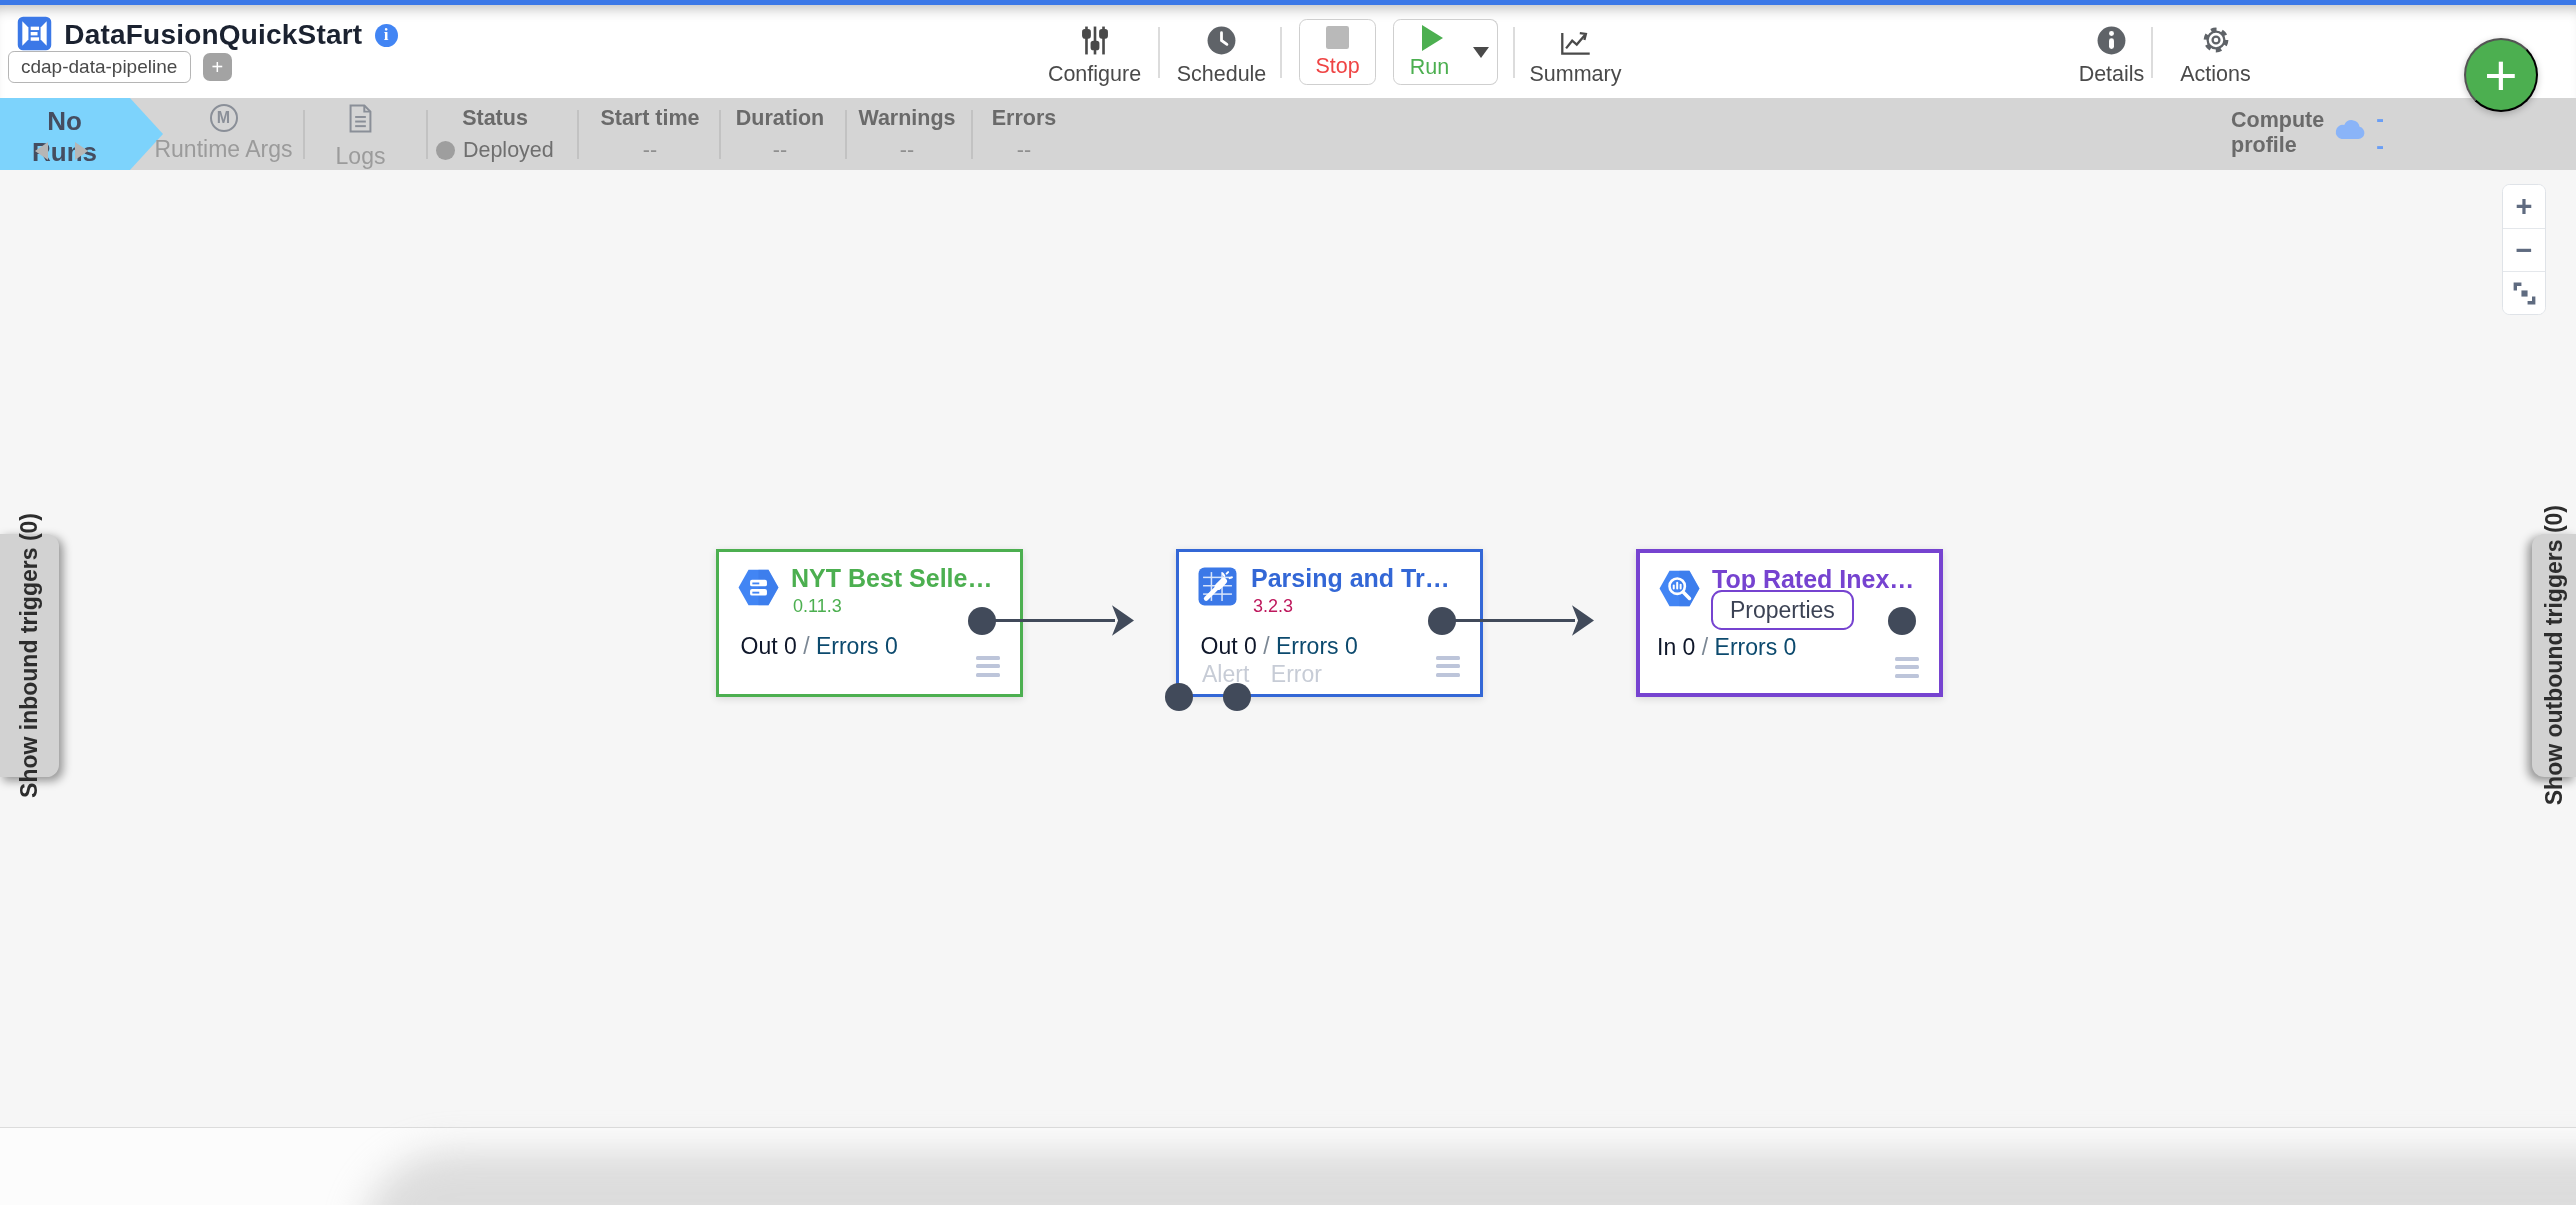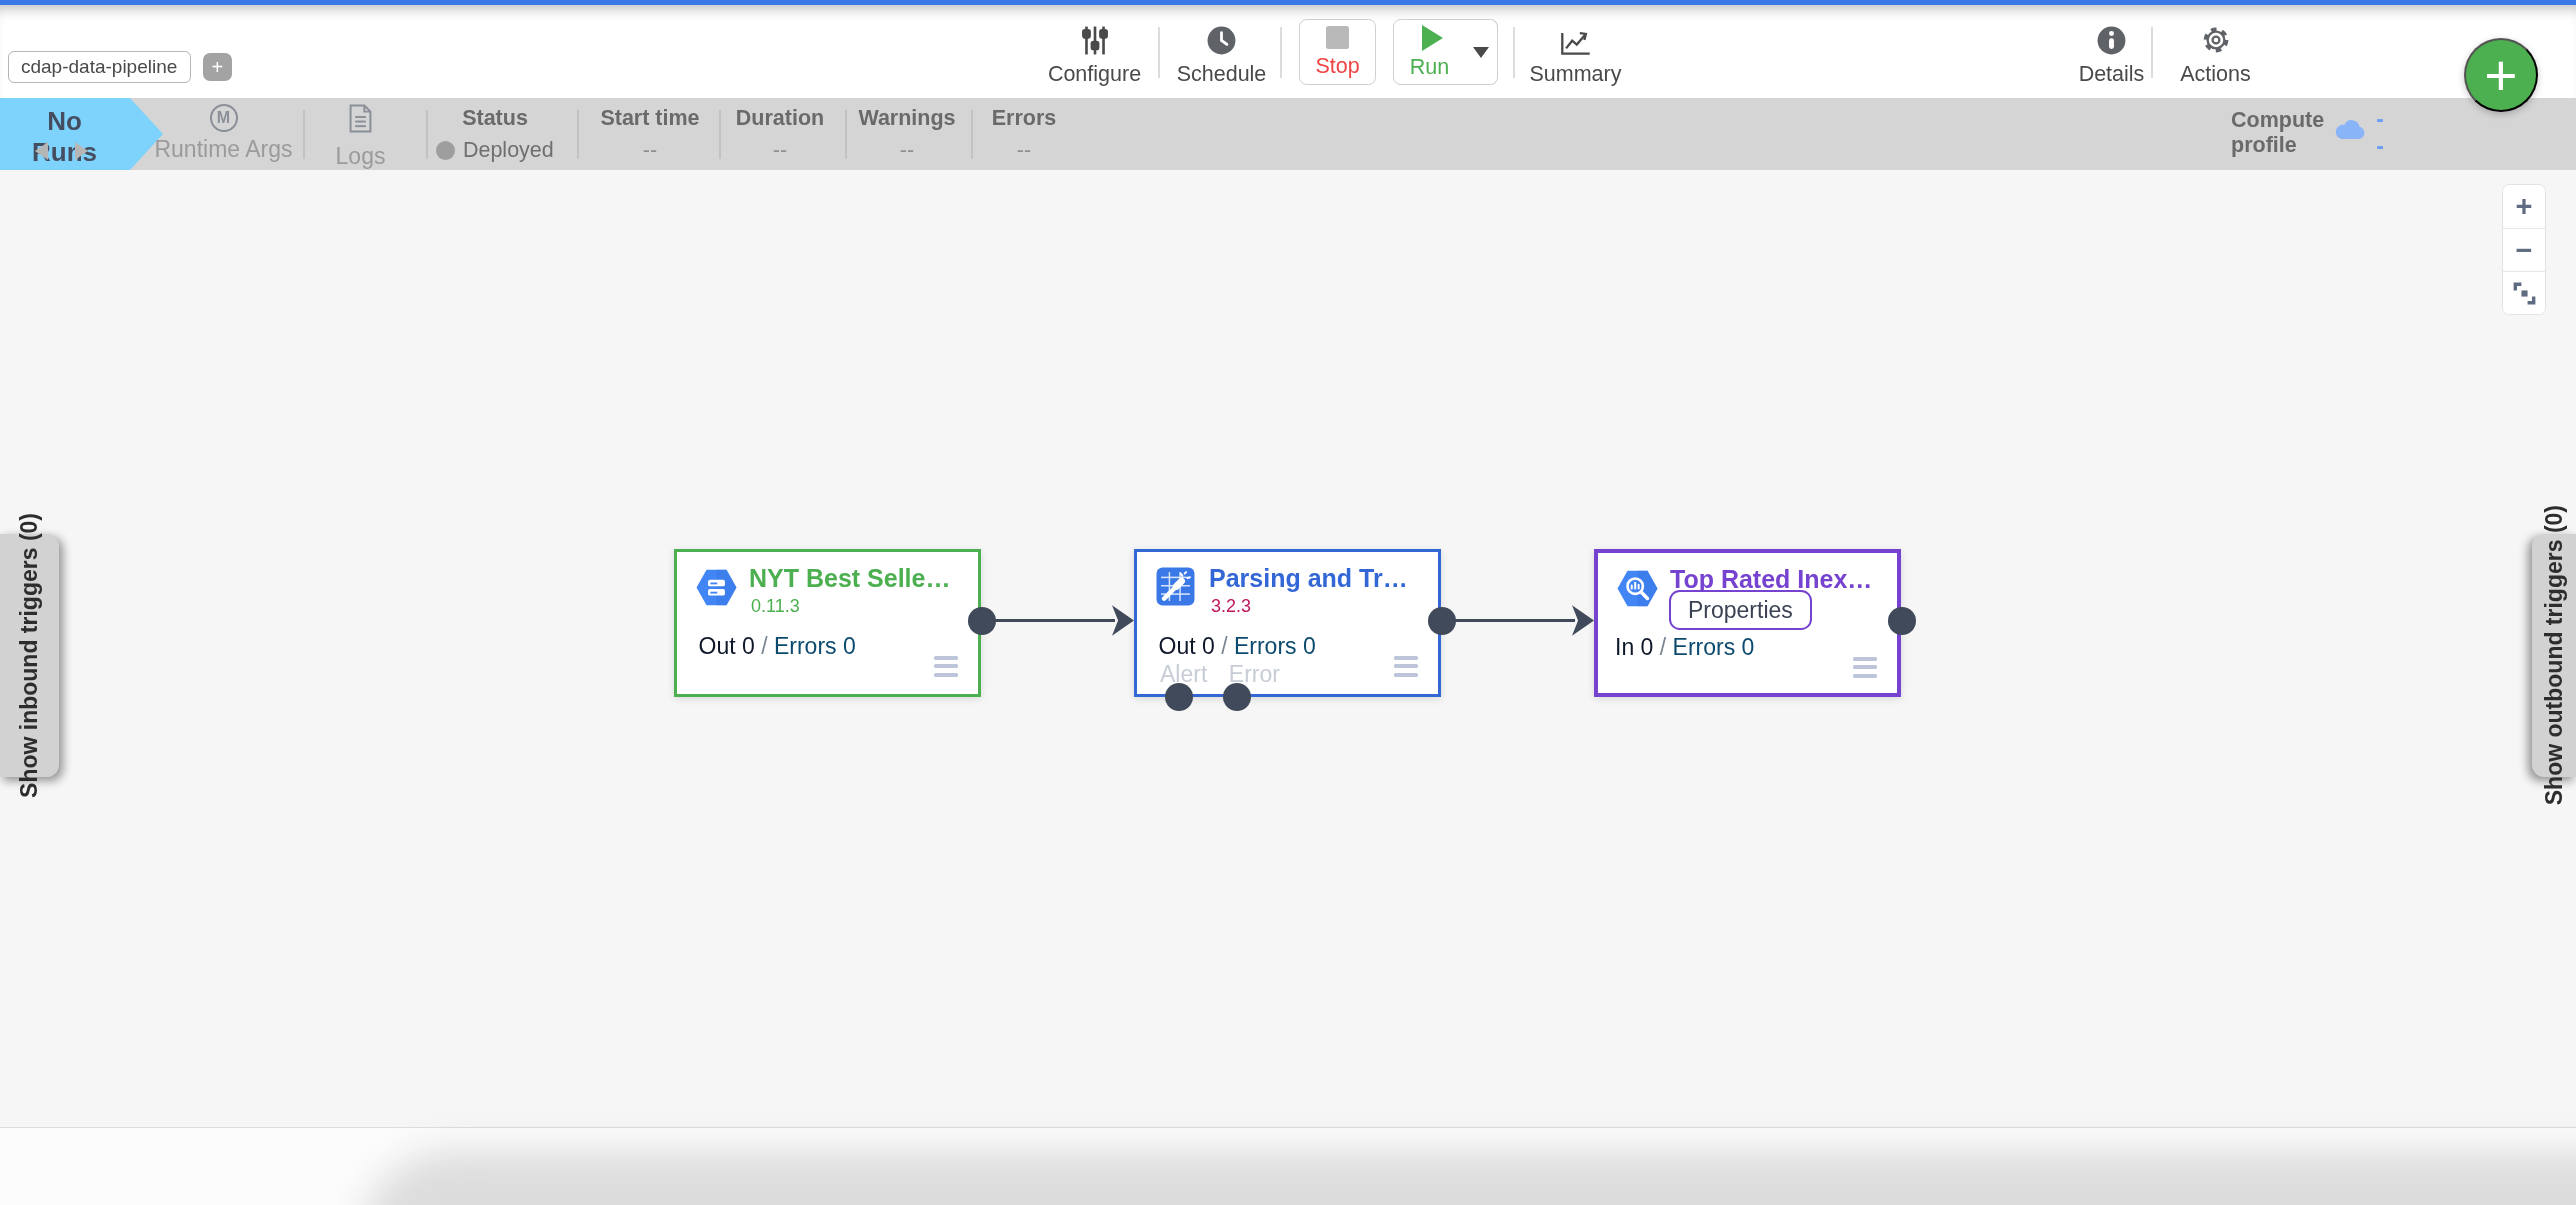--- a/index.html
+++ b/index.html
@@ -72,21 +72,21 @@
 
   
   .canvas { position:absolute; left:0; top:170px; width:100%; height:1035px; background:#f6f6f6; }
   .canvas-bottom { position:absolute; left:0; top:957px; width:100%; height:78px;
                    background:#fcfcfc; border-top:1.5px solid #dcdcdc; }
   .bottom-shadow { position:absolute; left:360px; right:-46px; top:981px; height:92px;
                    background:#bdbdbd; opacity:0.5; filter:blur(18.4px); border-top-left-radius:107px; }
 
   
   .node { position:absolute; width:307px; height:148px; background:#fff; border:3.1px solid;
-          box-shadow:0 1.5px 7.7px rgba(0,0,0,0.12); }
+          box-shadow:0 1.5px 7.7px rgba(0,0,0,0.12);margin-left:42px; }
   .node-green  { left:674px;  top:379px; border-color:#4caf50; }
   .node-blue   { left:1134px; top:379px; border-color:#3367d6; }
   .node-purple { left:1594px; top:379px; border-color:#7643d0; border-width:4.6px;padding-left:41px; }
   .n-icon { position:absolute; left:18.4px; top:14px; }
   .n-title { position:absolute; left:72px; top:12.3px; font-size:25px; font-weight:700; white-space:nowrap; }
   .node-green  .n-title { color:#4caf50; }
   .node-blue   .n-title { color:#3367d6; }
   .node-purple .n-title { color:#7643d0; }
   .n-version { position:absolute; left:74px; top:44px; font-size:18px; }
   .node-green .n-version { color:#4caf50; } .node-blue .n-version { color:#be185d; }
@@ -120,20 +120,34 @@
           justify-content:center; font-size:29px; font-weight:700; color:#5f6b80; border:none; }
   .zbtn + .zbtn { border-top:1.5px solid #e4e7eb; }
 </style>
 </head>
 <body>
 
 <div class="root">
   <div class="topstrip"></div>
 
   <div class="header">
+    <div class="brand">
+      <span>
+        <svg width="35" height="35" viewBox="0 0 46 46">
+          <rect x="1" y="1" width="44" height="44" rx="7" fill="#3b78e7"></rect>
+          <path d="M7 7 L15 15 L15 31 L7 39 Z" fill="#fff"></path>
+          <path d="M39 7 L31 15 L31 31 L39 39 Z" fill="#fff"></path>
+          <rect x="18" y="14" width="11" height="4.5" fill="#fff"></rect>
+          <rect x="18" y="21" width="9" height="4.5" fill="#fff"></rect>
+          <rect x="18" y="28" width="11" height="4.5" fill="#fff"></rect>
+        </svg>
+      </span>
+      <span class="app-title">DataFusionQuickStart</span>
+      <span class="info-circle">i</span>
+    </div>
     <div class="tagrow">
       <span class="tag-pill">cdap-data-pipeline</span>
       <button class="tag-add">+</button>
     </div>
 
     <div class="titem" style="left:1041px;">
       <span class="ic">
         <svg width="28" height="31" viewBox="0 0 36 40" stroke="#4a4a4a" stroke-width="3.4" fill="#4a4a4a">
           <line x1="7" y1="2" x2="7" y2="38"></line>
             <line x1="18" y1="2" x2="18" y2="38"></line>

